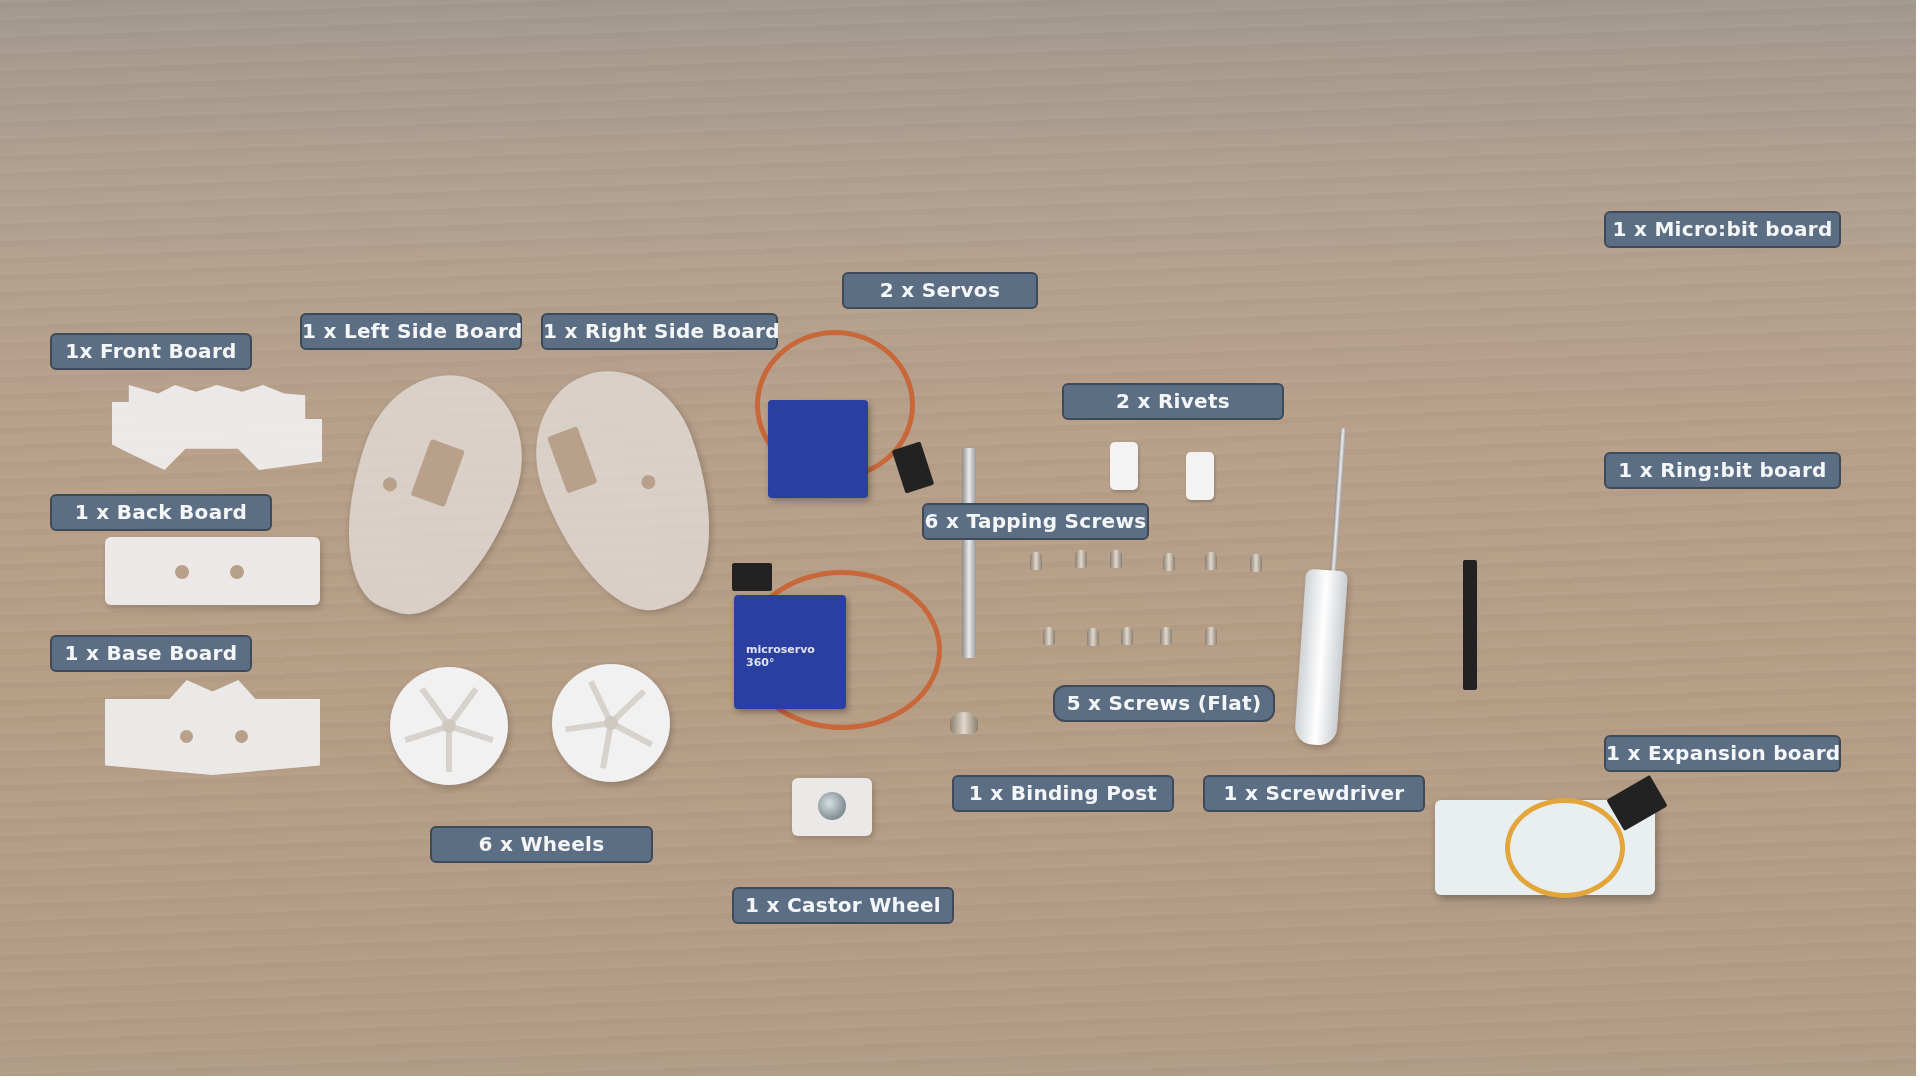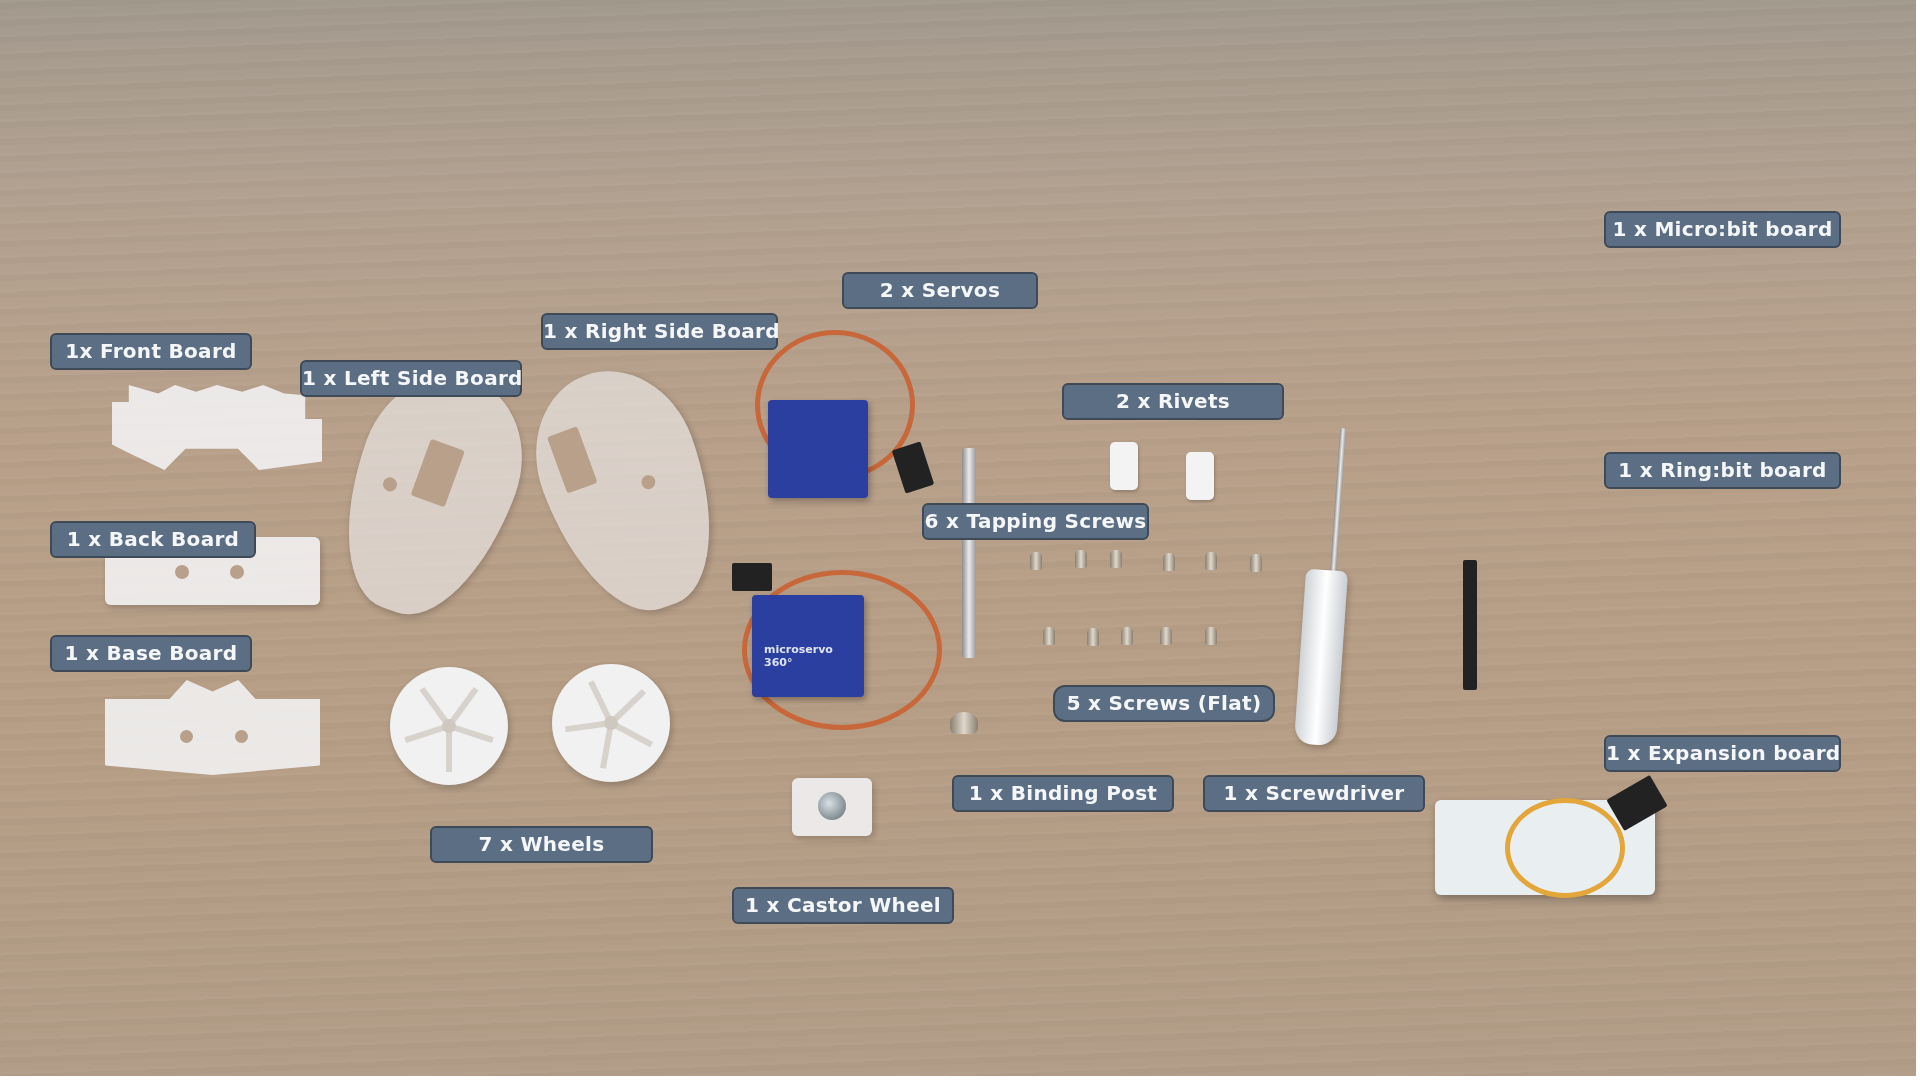--- a/index.html
+++ b/index.html
@@ -80,21 +80,21 @@
     <div class="spoke" style="transform:rotate(298deg)"></div>
     <div class="hub"></div>
   </div>
 
   <div class="wire" style="left:755px;top:330px;width:150px;height:140px;border-color:#c8673a;"></div>
   <div class="part servo" style="left:768px;top:400px;width:100px;height:98px;"></div>
   <div class="plug" style="left:898px;top:445px;width:30px;height:45px;transform:rotate(-18deg);"></div>
 
   <div class="wire" style="left:742px;top:570px;width:190px;height:150px;border-color:#c8673a;"></div>
   <div class="plug" style="left:732px;top:563px;width:40px;height:28px;"></div>
-  <div class="part servo" style="left:752px;top:595px;width:112px;height:102px;">
+  <div class="part servo" style="left:734px;top:595px;width:112px;height:114px;">
     <div class="pcb-text" style="left:12px;top:48px;font-size:11px;color:#dfe3f0;">microservo 360°</div>
   </div>
 
   <div class="part acrylic" style="left:792px;top:778px;width:80px;height:58px;border-radius:6px;">
     <div style="position:absolute;left:26px;top:14px;width:28px;height:28px;border-radius:50%;background:radial-gradient(circle at 40% 40%,#d8e0e4,#5b6a70);"></div>
   </div>
 
   <div class="part metal" style="left:962px;top:448px;width:14px;height:210px;"></div>
   <div class="part" style="left:950px;top:712px;width:28px;height:22px;background:linear-gradient(90deg,#8a7f70,#e0d8cc,#8a7f70);border-radius:50% 50% 6px 6px;"></div>
 
@@ -118,25 +118,25 @@
   <div class="part" style="left:1300px;top:570px;width:42px;height:175px;border-radius:8px 8px 18px 18px;background:linear-gradient(90deg,#cfd3d6,#ffffff,#c9cdd2);transform:rotate(4deg);box-shadow:2px 3px 6px rgba(0,0,0,0.2);"></div>
 
 
   <div class="part" style="left:1463px;top:560px;width:14px;height:130px;background:#222;border-radius:2px;"></div>
 
   <div class="part pcb-light" style="left:1435px;top:800px;width:220px;height:95px;border-radius:6px;"></div>
   <div class="wire" style="left:1505px;top:798px;width:110px;height:90px;border-color:#e3a63a;"></div>
   <div class="plug" style="left:1612px;top:785px;width:50px;height:36px;transform:rotate(-30deg);"></div>
 
   <div class="label" style="left:50px;top:333px;width:202px;">1x Front Board</div>
-  <div class="label" style="left:50px;top:494px;width:206px;margin-top:27px;">1 x Back Board</div>
+  <div class="label" style="left:50px;top:494px;width:222px;">1 x Back Board</div>
   <div class="label" style="left:50px;top:635px;width:202px;">1 x Base Board</div>
-  <div class="label" style="left:300px;top:313px;width:222px;margin-top:47px;">1 x Left Side Board</div>
+  <div class="label" style="left:300px;top:313px;width:222px;">1 x Left Side Board</div>
   <div class="label" style="left:541px;top:313px;width:237px;">1 x Right Side Board</div>
-  <div class="label" style="left:430px;top:826px;width:223px;">7 x Wheels</div>
+  <div class="label" style="left:430px;top:826px;width:223px;">6 x Wheels</div>
   <div class="label" style="left:842px;top:272px;width:196px;">2 x Servos</div>
   <div class="label" style="left:732px;top:887px;width:222px;">1 x Castor Wheel</div>
   <div class="label" style="left:1062px;top:383px;width:222px;">2 x Rivets</div>
   <div class="label" style="left:922px;top:503px;width:227px;">6 x Tapping Screws</div>
   <div class="label" style="left:1053px;top:685px;width:222px;border-radius:12px;">5 x Screws (Flat)</div>
   <div class="label" style="left:952px;top:775px;width:222px;">1 x Binding Post</div>
   <div class="label" style="left:1203px;top:775px;width:222px;">1 x Screwdriver</div>
   <div class="label" style="left:1604px;top:211px;width:237px;">1 x Micro:bit board</div>
   <div class="label" style="left:1604px;top:452px;width:237px;">1 x Ring:bit board</div>
   <div class="label" style="left:1604px;top:735px;width:237px;">1 x Expansion board</div>

